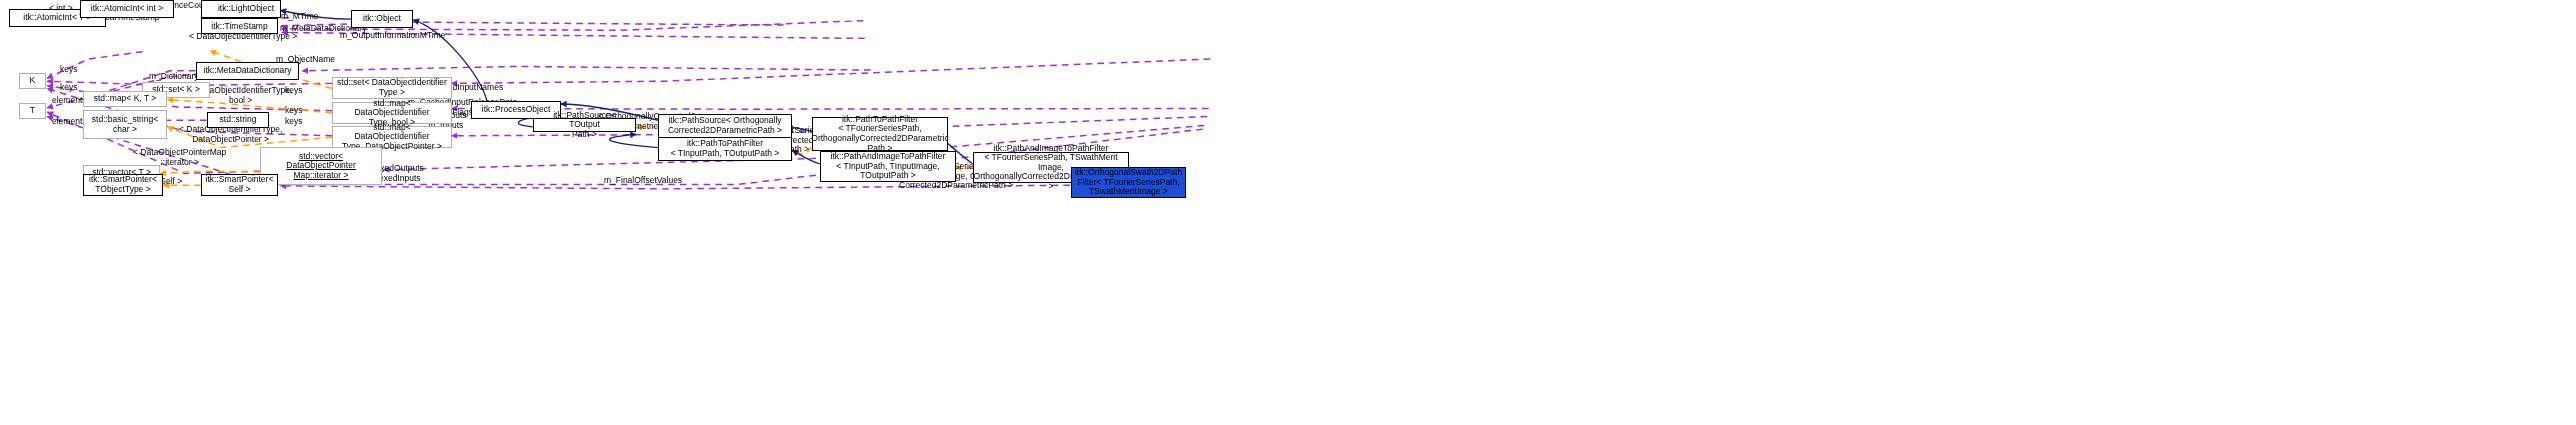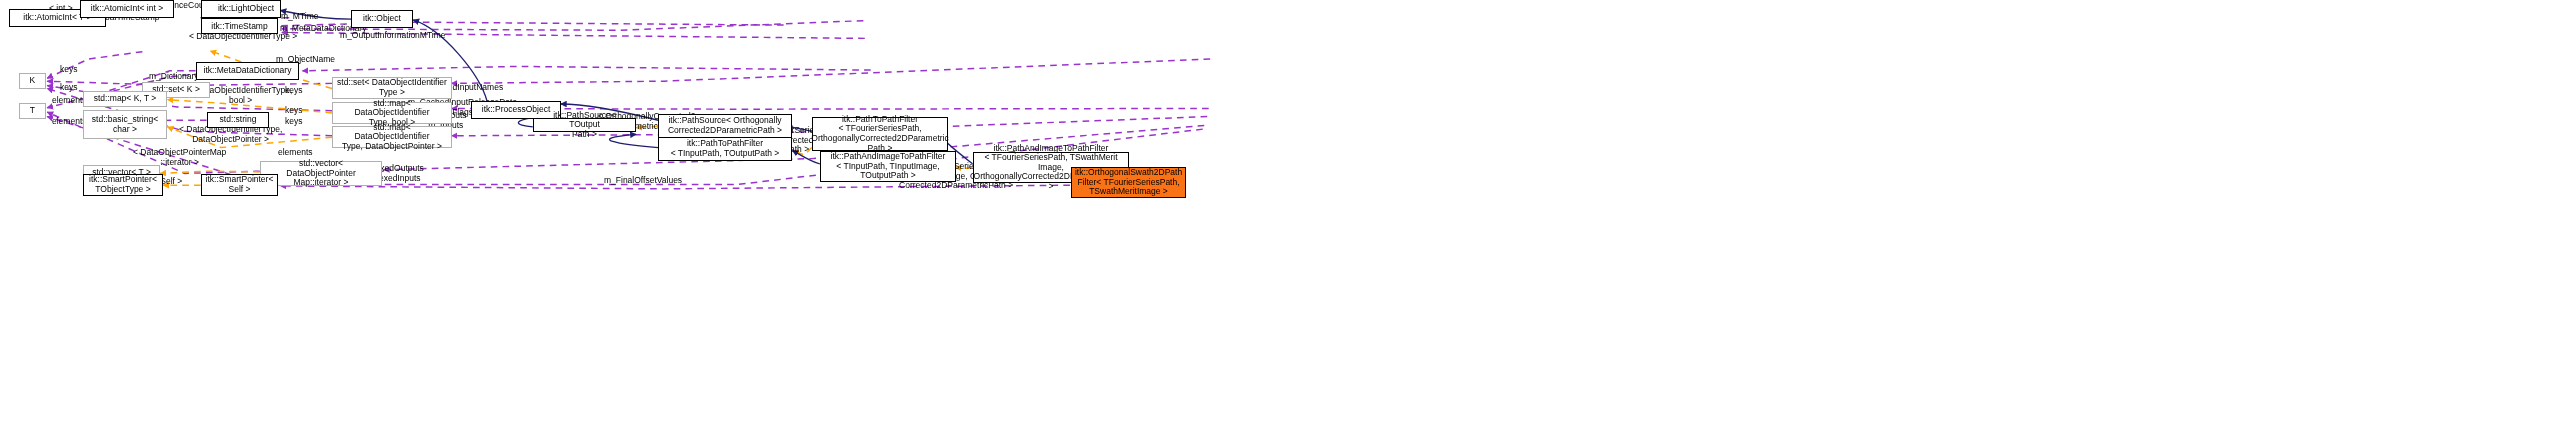--- a/index.html
+++ b/index.html
@@ -39,21 +39,21 @@
     z-index: 5;
   }
   .node.solid {
     border: 1.2px solid #000000;
   }
   .node.faint {
     border: 0.9px solid #b0b0b0;
   }
   .node.current {
     border: 1.2px solid #000000;
-    background: #f97316;
+    background: #1d4ed8;
     align-items: center;
   }
   .elabel {
     position: absolute;
     font-size: 8.5px;
     line-height: 9.6px;
     color: #000000;
     white-space: pre-line;
     text-align: center;
     z-index: 4;
@@ -140,21 +140,21 @@
     <div class="node faint" style="left: 83px; top: 110px; width: 84px; height: 29px;"><span>std::basic_string&lt;
 char &gt;</span></div>
     <div class="node solid" style="left: 207px; top: 112px; width: 62px; height: 16px;"><span>std::string</span></div>
     <div class="node faint" style="left: 332px; top: 77px; width: 120px; height: 22px;"><span>std::set&lt; DataObjectIdentifier
 Type &gt;</span></div>
     <div class="node faint" style="left: 332px; top: 102px; width: 120px; height: 22px;"><span>std::map&lt; DataObjectIdentifier
 Type, bool &gt;</span></div>
     <div class="node faint" style="left: 332px; top: 126px; width: 120px; height: 22px;"><span>std::map&lt; DataObjectIdentifier
 Type, DataObjectPointer &gt;</span></div>
     <div class="node faint" style="left: 83px; top: 165px; width: 77px; height: 16px;"><span>std::vector&lt; T &gt;</span></div>
-    <div class="node faint" style="left: 260px; top: 161px; width: 122px; height: 25px;"><span>std::vector&lt; DataObjectPointer
+    <div class="node faint" style="left: 260px; top: 147px; width: 122px; height: 38px; text-decoration: underline;"><span>std::vector&lt; DataObjectPointer
 Map::iterator &gt;</span></div>
     <div class="node solid" style="left: 83px; top: 174px; width: 80px; height: 22px;"><span>itk::SmartPointer&lt;
 TObjectType &gt;</span></div>
     <div class="node solid" style="left: 201px; top: 174px; width: 77px; height: 22px;"><span>itk::SmartPointer&lt;
 Self &gt;</span></div>
     <div class="node solid" style="left: 471px; top: 101px; width: 90px; height: 17.7px;"><span>itk::ProcessObject</span></div>
     <div class="node solid" style="left: 533px; top: 118px; width: 103px; height: 14px;"><span>itk::PathSource&lt; TOutput
 Path &gt;</span></div>
     <div class="node solid" style="left: 658px; top: 114px; width: 134px; height: 23.6px;"><span>itk::PathSource&lt; Orthogonally
 Corrected2DParametricPath &gt;</span></div>

